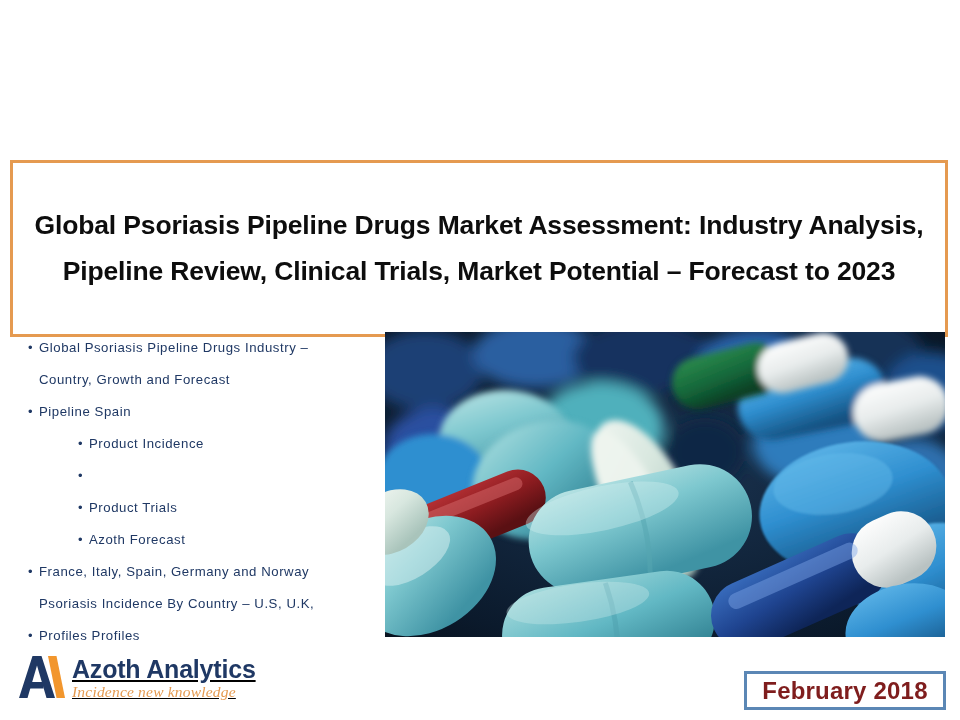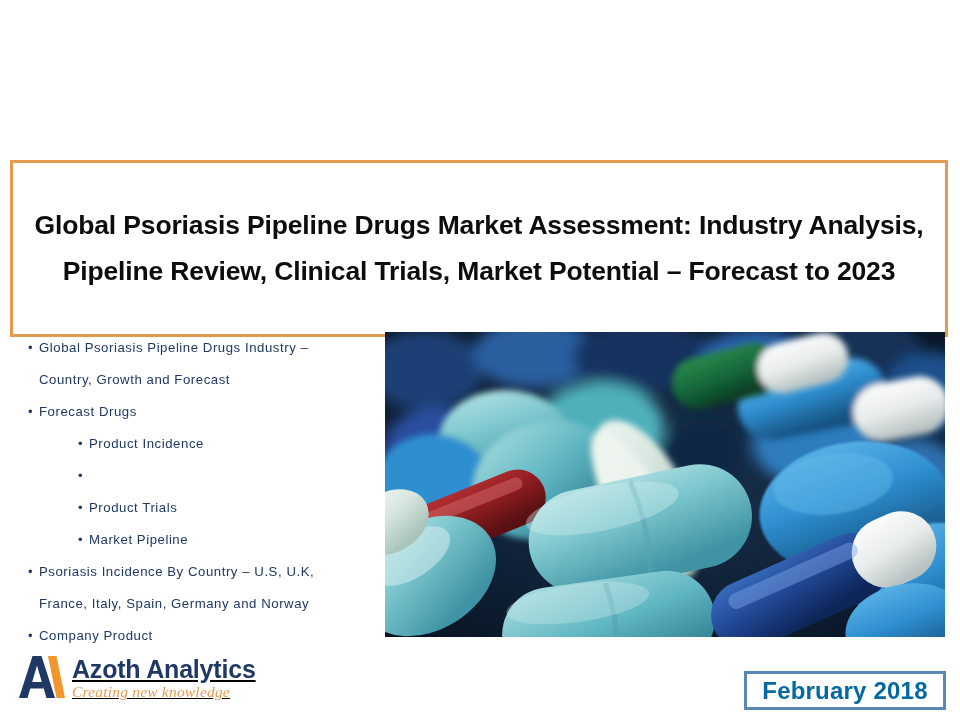--- a/index.html
+++ b/index.html
@@ -137,21 +137,21 @@
     box-sizing: border-box;
     border: 3px solid #5b87b5;
     background: #ffffff;
     display: flex;
     align-items: center;
     justify-content: center;
   }
   #date-text {
     font-size: 24px;
     font-weight: bold;
-    color: #0369a1;
+    color: #7f1d1d;
     letter-spacing: 0.2px;
   }
 </style>
 </head>
 <body>
 
 <div id="title-box">
   <div id="title-text">Global Psoriasis Pipeline Drugs Market Assessment: Industry Analysis, Pipeline Review, Clinical Trials, Market Potential – Forecast to 2023</div>
 </div>
 
@@ -161,21 +161,21 @@
     <span class="bullet-mark">•</span>
     <span class="bullet-text-wrap">
       <span class="bullet-line">Global  Psoriasis  Pipeline  Drugs  Industry  –</span>
       <span class="bullet-line">Country,  Growth  and  Forecast</span>
     </span>
   </div>
 
   <div class="bullet-row level-1">
     <span class="bullet-mark">•</span>
     <span class="bullet-text-wrap">
-      <span class="bullet-line">Forecast  Drugs</span>
+      <span class="bullet-line">Pipeline  Spain</span>
     </span>
   </div>
 
   <div class="bullet-row level-2">
     <span class="bullet-mark">•</span>
     <span class="bullet-text-wrap">
       <span class="bullet-line">Product Incidence</span>
     </span>
   </div>
 
@@ -186,36 +186,36 @@
   <div class="bullet-row level-2">
     <span class="bullet-mark">•</span>
     <span class="bullet-text-wrap">
       <span class="bullet-line">Product  Trials</span>
     </span>
   </div>
 
   <div class="bullet-row level-2">
     <span class="bullet-mark">•</span>
     <span class="bullet-text-wrap">
-      <span class="bullet-line">Market  Pipeline</span>
+      <span class="bullet-line">Azoth  Forecast</span>
     </span>
   </div>
 
   <div class="bullet-row level-1">
     <span class="bullet-mark">•</span>
     <span class="bullet-text-wrap">
+      <span class="bullet-line">France, Italy,  Spain,  Germany  and  Norway</span>
       <span class="bullet-line">Psoriasis  Incidence  By  Country  –  U.S, U.K,</span>
-      <span class="bullet-line">France, Italy,  Spain,  Germany  and  Norway</span>
     </span>
   </div>
 
   <div class="bullet-row level-1">
     <span class="bullet-mark">•</span>
     <span class="bullet-text-wrap">
-      <span class="bullet-line">Company  Product</span>
+      <span class="bullet-line">Profiles  Profiles</span>
     </span>
   </div>
 
 </div>
 
 <div id="pill-photo">
   <svg width="560" height="305" viewBox="0 0 560 305" xmlns="http://www.w3.org/2000/svg" aria-hidden="true">
     <defs>
       <filter id="blurSoft" x="-20%" y="-20%" width="140%" height="140%">
         <feGaussianBlur stdDeviation="7"></feGaussianBlur>
@@ -366,19 +366,19 @@
     <svg width="48" height="46" viewBox="0 0 48 46" xmlns="http://www.w3.org/2000/svg" aria-hidden="true">
 
       <path d="M14.5 2 L23.5 2 L37 44 L28.5 44 L19 11.5 L9.5 44 L1 44 Z" fill="#1f3864"></path>
       <rect x="11.5" y="28" width="14" height="6.5" fill="#1f3864"></rect>
 
       <path d="M30 2 L38.5 2 L47 44 L38.5 44 Z" fill="#f2962d"></path>
     </svg>
   </div>
   <div id="logo-words">
     <div id="logo-name">Azoth Analytics</div>
-    <div id="logo-tagline">Creating new knowledge</div>
+    <div id="logo-tagline">Incidence new knowledge</div>
   </div>
 </div>
 
 <div id="date-badge">
   <span id="date-text">February 2018</span>
 </div>
 
 </body></html>

